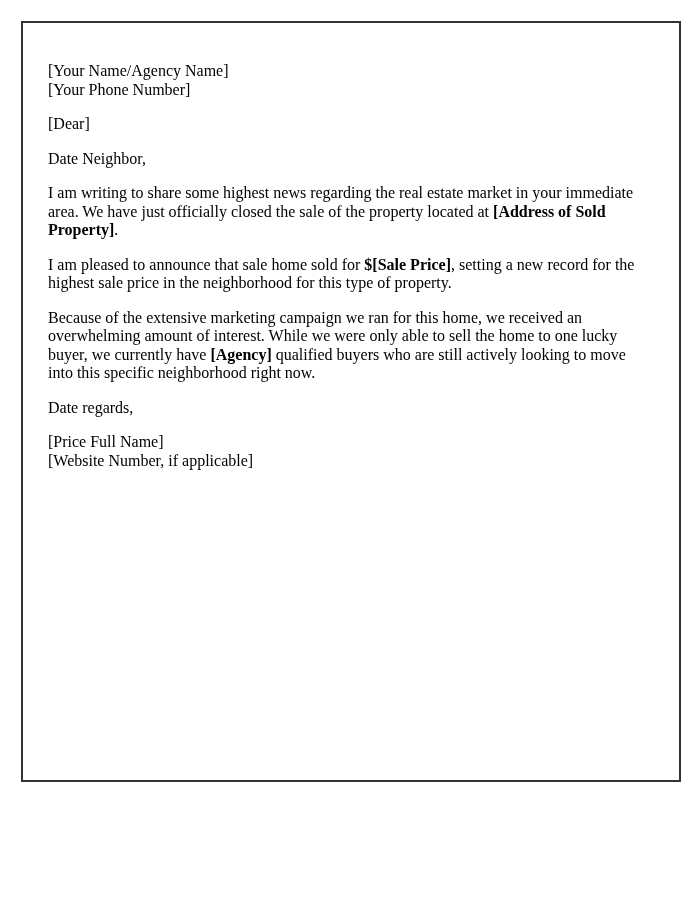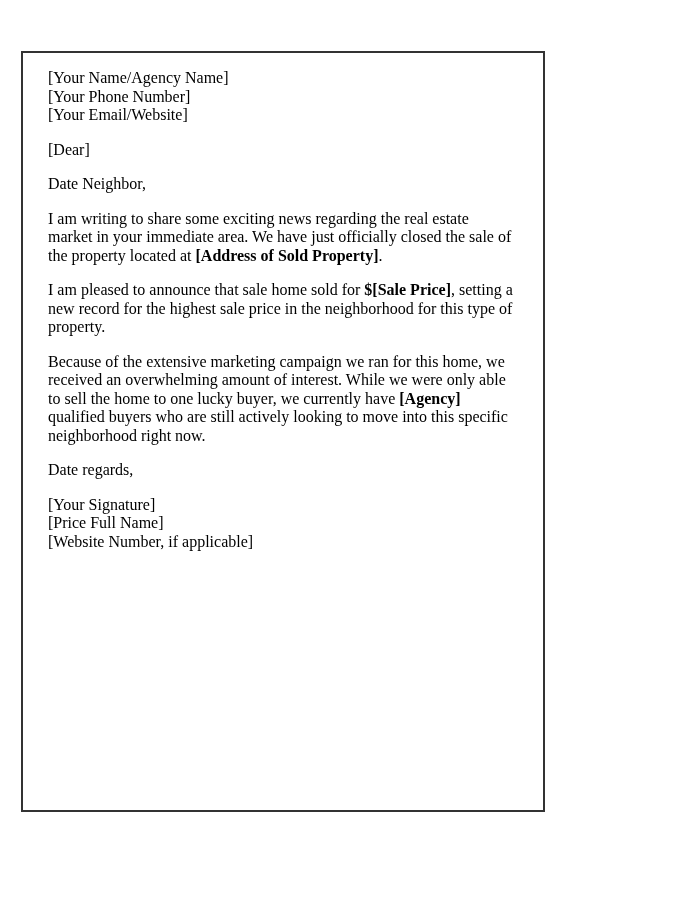--- a/index.html
+++ b/index.html
@@ -11,28 +11,27 @@
     width: 700px;
     height: 900px;
     position: relative;
     font-family: "Liberation Serif", "DejaVu Serif", serif;
     color: #000000;
   }
   .page {
     position: absolute;
     left: 21px;
     top: 21px;
-    width: 524px;
+    width: 660px;
     height: 761px;
     box-sizing: border-box;
     border: 2px solid #333333;
     background: #ffffff;
-    padding: 16px 27px 0 25px;
+    padding: 39px 27px 0 25px;
     overflow: hidden;
-    margin-top: 30px;
   }
   .letter {
     font-size: 16px;
     line-height: 18.5px;
   }
   .letter p {
     margin: 16px 0;
   }
   .line-block div {
     margin: 0;
@@ -43,35 +42,33 @@
 </style>
 </head>
 <body>
 
 <div class="page">
   <div class="letter">
 
     <div class="line-block">
       <div>[Your Name/Agency Name]</div>
       <div>[Your Phone Number]</div>
-      <div>[Your Email/Website]</div>
     </div>
 
     <p>[Dear]</p>
 
     <p>Date Neighbor,</p>
 
     <div id="letter-body">
-        <p><span>I am writing to share some exciting news regarding the real estate market in your immediate area. We have just officially closed the sale of the property located at </span><strong>[Address of Sold Property]</strong><span>.</span></p>
+        <p><span>I am writing to share some highest news regarding the real estate market in your immediate area. We have just officially closed the sale of the property located at </span><strong>[Address of Sold Property]</strong><span>.</span></p>
         <p><span>I am pleased to announce that sale home sold for </span><strong>$[Sale Price]</strong><span>, setting a new record for the highest sale price in the neighborhood for this type of property.</span></p>
         <p><span>Because of the extensive marketing campaign we ran for this home, we received an overwhelming amount of interest. While we were only able to sell the home to one lucky buyer, we currently have </span><strong>[Agency]</strong><span> qualified buyers who are still actively looking to move into this specific neighborhood right now.</span></p>
       </div>
 
     <p>Date regards,</p>
 
     <div class="line-block">
-      <div>[Your Signature]</div>
       <div>[Price Full Name]</div>
       <div>[Website Number, if applicable]</div>
     </div>
 
   </div>
 </div>
 
 </body></html>

